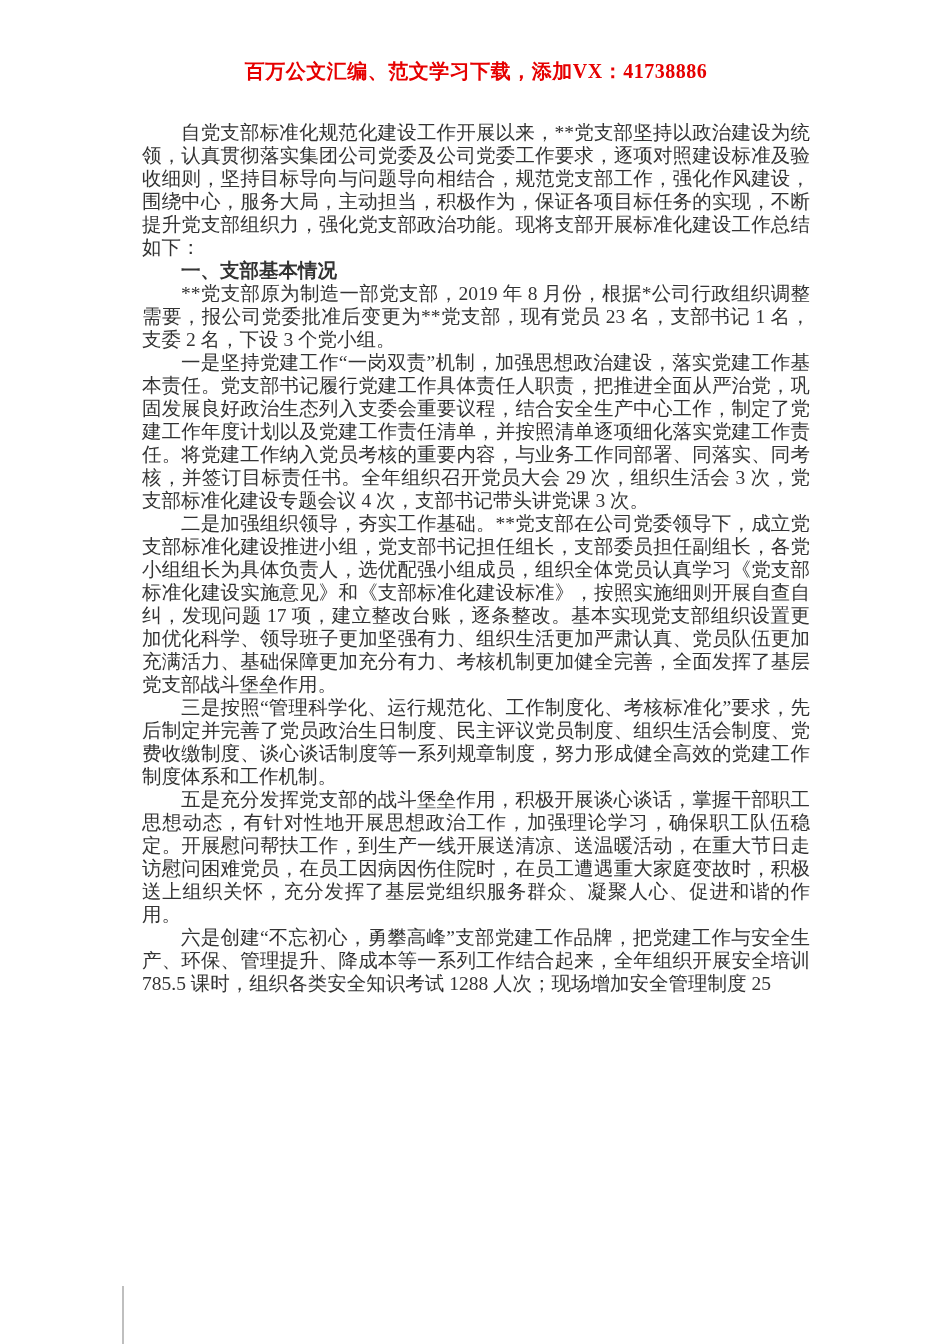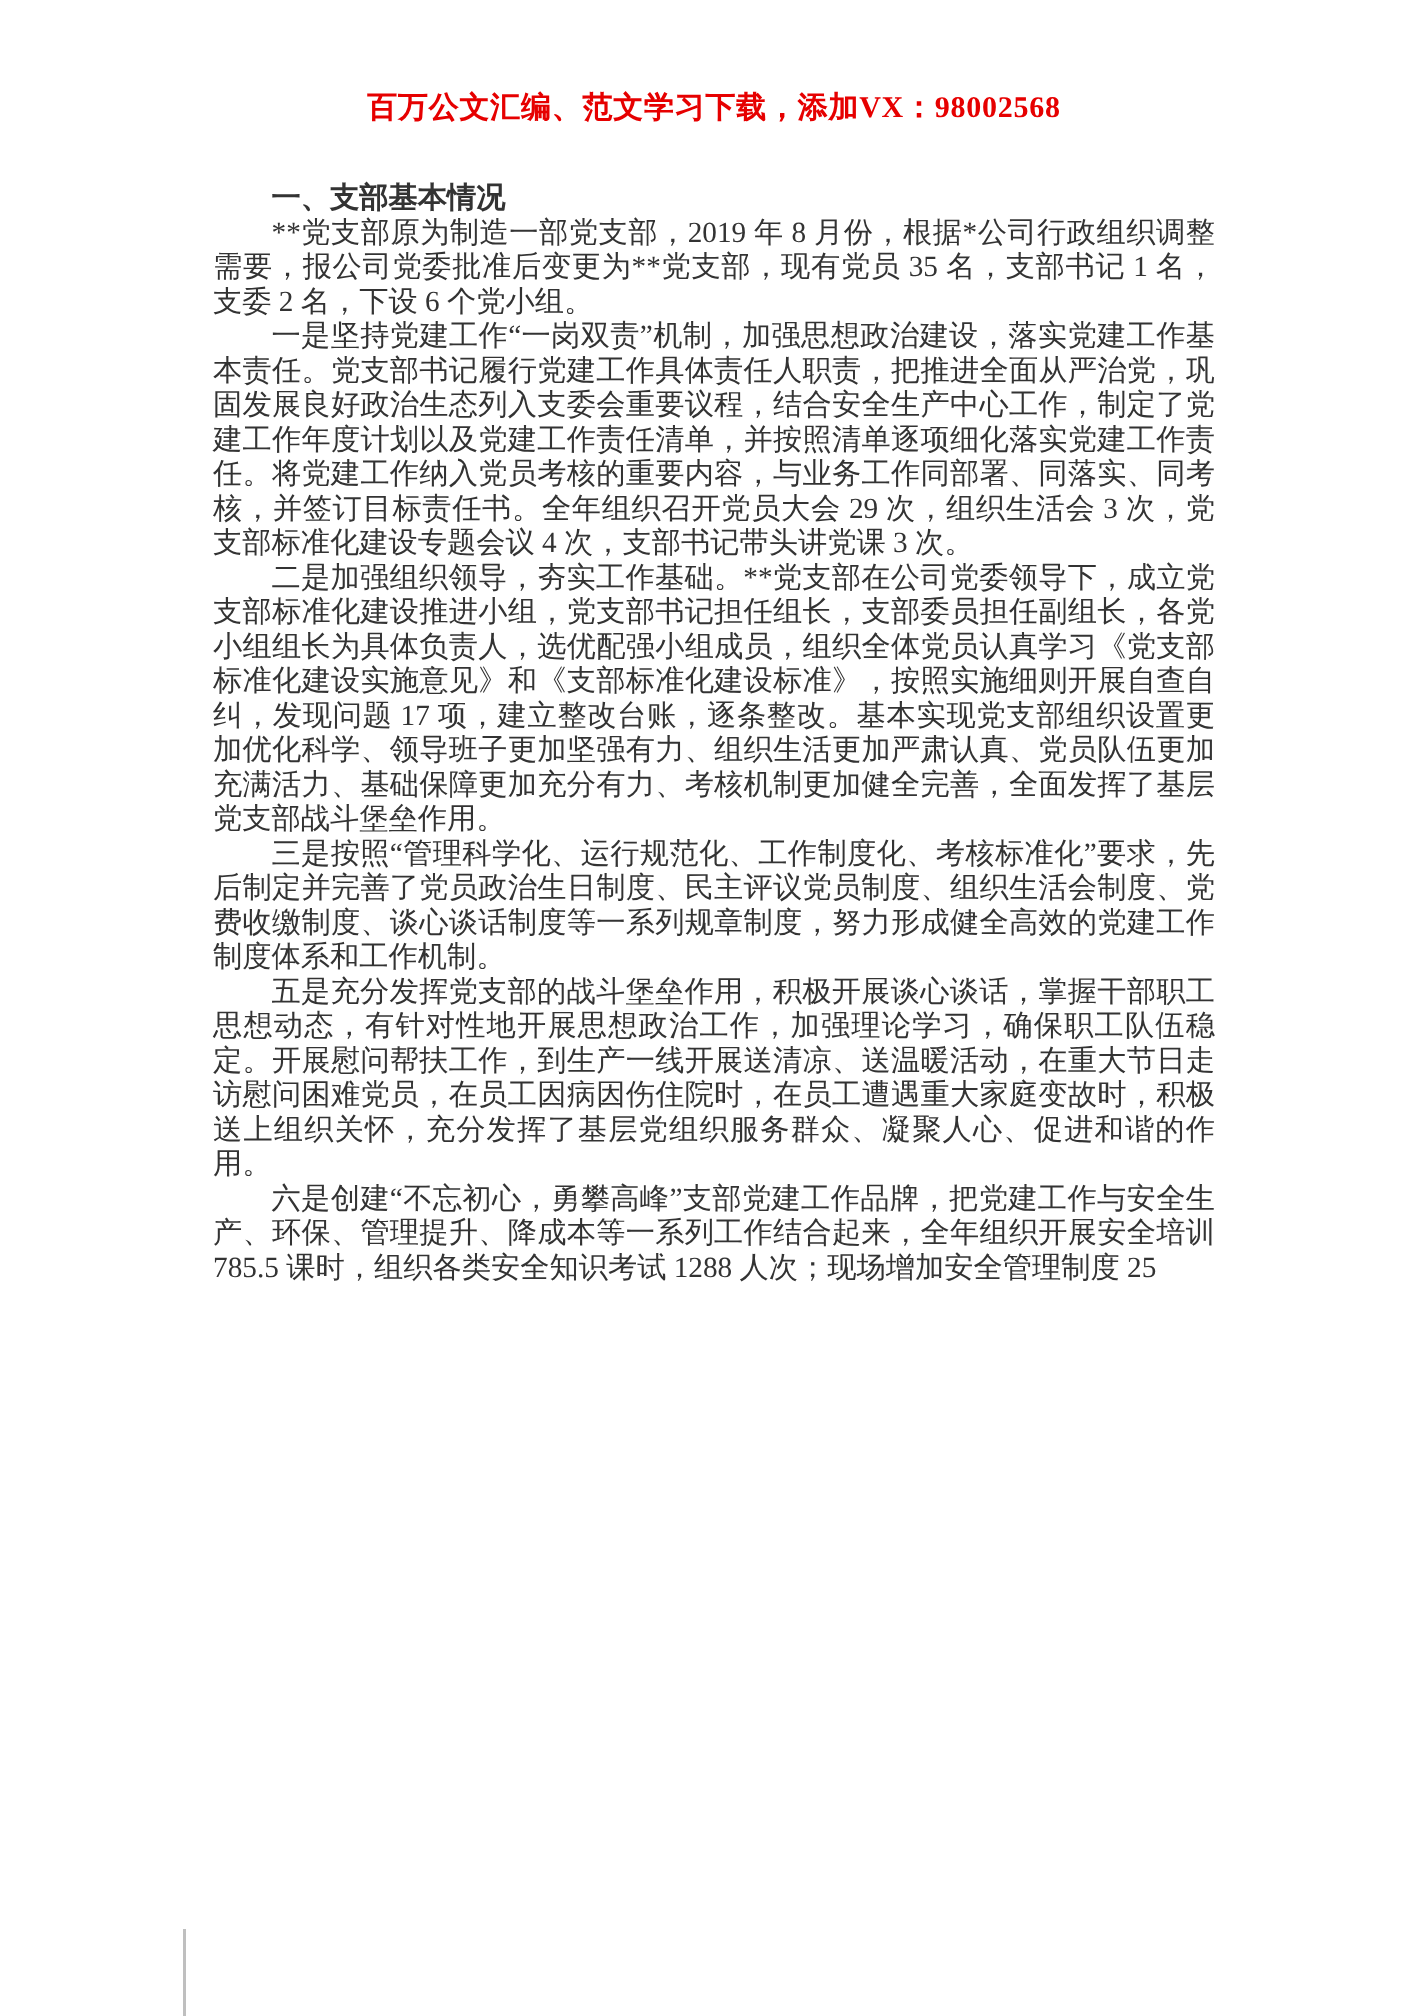--- a/index.html
+++ b/index.html
@@ -50,25 +50,26 @@
     bottom: 0;
     width: 2px;
     height: 58px;
     background: #bfbfbf;
   }
 </style>
 </head>
 <body>
 
 <div class="page">
-  <div class="notice" style="color: rgb(230, 0, 0);">百万公文汇编、范文学习下载，添加VX：98002568</div>
+  <div class="notice" style="color: rgb(230, 0, 0);">百万公文汇编、范文学习下载，添加VX：41738886</div>
 
   <div class="content" id="paragraphs" style="color: rgb(51, 51, 51);">
+      <p class="para">自党支部标准化规范化建设工作开展以来，**党支部坚持以政治建设为统领，认真贯彻落实集团公司党委及公司党委工作要求，逐项对照建设标准及验收细则，坚持目标导向与问题导向相结合，规范党支部工作，强化作风建设，围绕中心，服务大局，主动担当，积极作为，保证各项目标任务的实现，不断提升党支部组织力，强化党支部政治功能。现将支部开展标准化建设工作总结如下：</p>
       <p class="para heading">一、支部基本情况</p>
-      <p class="para">**党支部原为制造一部党支部，2019 年 8 月份，根据*公司行政组织调整需要，报公司党委批准后变更为**党支部，现有党员 35 名，支部书记 1 名，支委 2 名，下设 6 个党小组。</p>
+      <p class="para">**党支部原为制造一部党支部，2019 年 8 月份，根据*公司行政组织调整需要，报公司党委批准后变更为**党支部，现有党员 23 名，支部书记 1 名，支委 2 名，下设 3 个党小组。</p>
       <p class="para">一是坚持党建工作“一岗双责”机制，加强思想政治建设，落实党建工作基本责任。党支部书记履行党建工作具体责任人职责，把推进全面从严治党，巩固发展良好政治生态列入支委会重要议程，结合安全生产中心工作，制定了党建工作年度计划以及党建工作责任清单，并按照清单逐项细化落实党建工作责任。将党建工作纳入党员考核的重要内容，与业务工作同部署、同落实、同考核，并签订目标责任书。全年组织召开党员大会 29 次，组织生活会 3 次，党支部标准化建设专题会议 4 次，支部书记带头讲党课 3 次。</p>
       <p class="para">二是加强组织领导，夯实工作基础。**党支部在公司党委领导下，成立党支部标准化建设推进小组，党支部书记担任组长，支部委员担任副组长，各党小组组长为具体负责人，选优配强小组成员，组织全体党员认真学习《党支部标准化建设实施意见》和《支部标准化建设标准》，按照实施细则开展自查自纠，发现问题 17 项，建立整改台账，逐条整改。基本实现党支部组织设置更加优化科学、领导班子更加坚强有力、组织生活更加严肃认真、党员队伍更加充满活力、基础保障更加充分有力、考核机制更加健全完善，全面发挥了基层党支部战斗堡垒作用。</p>
       <p class="para">三是按照“管理科学化、运行规范化、工作制度化、考核标准化”要求，先后制定并完善了党员政治生日制度、民主评议党员制度、组织生活会制度、党费收缴制度、谈心谈话制度等一系列规章制度，努力形成健全高效的党建工作制度体系和工作机制。</p>
       <p class="para">五是充分发挥党支部的战斗堡垒作用，积极开展谈心谈话，掌握干部职工思想动态，有针对性地开展思想政治工作，加强理论学习，确保职工队伍稳定。开展慰问帮扶工作，到生产一线开展送清凉、送温暖活动，在重大节日走访慰问困难党员，在员工因病因伤住院时，在员工遭遇重大家庭变故时，积极送上组织关怀，充分发挥了基层党组织服务群众、凝聚人心、促进和谐的作用。</p>
       <p class="para">六是创建“不忘初心，勇攀高峰”支部党建工作品牌，把党建工作与安全生产、环保、管理提升、降成本等一系列工作结合起来，全年组织开展安全培训 785.5 课时，组织各类安全知识考试 1288 人次；现场增加安全管理制度 25</p>
     </div>
 
   <div class="edge-line"></div>
 </div>
 

